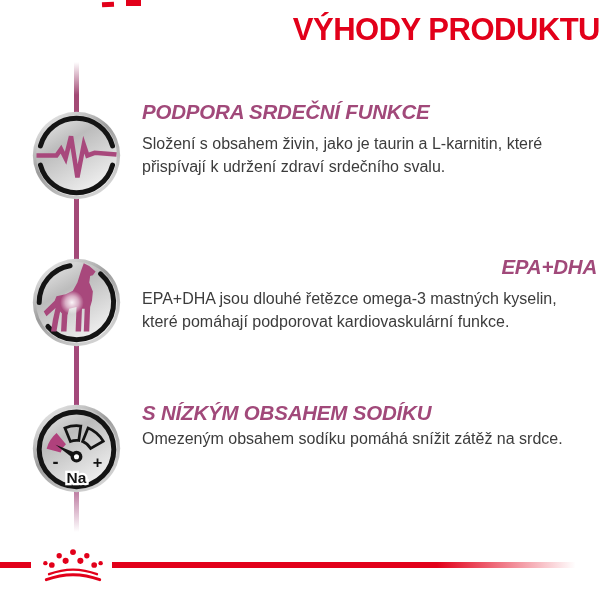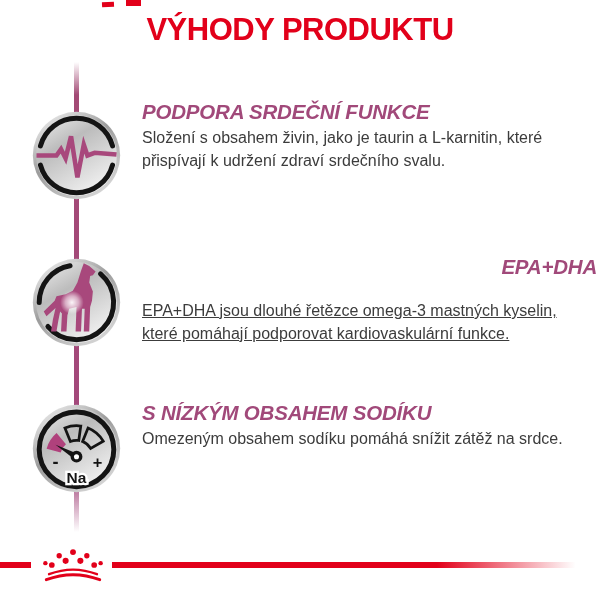--- a/index.html
+++ b/index.html
@@ -3,21 +3,21 @@
 <meta charset="utf-8">
 <style>
   html,body{margin:0;padding:0;background:#fff;}
   #stage{
     position:relative;width:600px;height:600px;overflow:hidden;
     background:#ffffff;font-family:"Liberation Sans",sans-serif;
     -webkit-font-smoothing:antialiased;
   }
   
   .page-title{
-    position:absolute;top:12px;left:0;width:600px;text-align:center;
+    position:absolute;top:12px;left:0;width:600px;text-align:right;
     font-size:31px;font-weight:700;letter-spacing:-0.5px;color:#e2001a;
   }
   
   .frag{position:absolute;background:#e2001a;}
   .frag1{left:102px;top:2px;width:12px;height:5px;transform:rotate(-3deg);}
   .frag2{left:126px;top:0;width:15px;height:6px;}
   
   .connector{
     position:absolute;left:74px;top:62px;width:5px;height:470px;
     background:linear-gradient(to bottom,
@@ -28,22 +28,22 @@
   .icon-1{top:110px;} .icon-2{top:257px;} .icon-3{top:403px;}
   
   .heading{
     position:absolute;left:142px;width:455px;
     font-size:20.5px;font-weight:700;letter-spacing:-0.2px;color:#a1497a;font-style:italic;
   }
   .body-text{
     position:absolute;left:142px;width:452px;
     font-size:16px;line-height:22.5px;color:#3c3c3c;
   }
-  .h-1{top:100px;} .t-1{top:127px;}
-  .h-2{top:255px;text-align:right;} .t-2{top:300px;text-decoration:underline;}
+  .h-1{top:100px;} .t-1{top:133px;}
+  .h-2{top:255px;text-align:right;} .t-2{top:288px;}
   .h-3{top:401px;} .t-3{top:428px;}
   
   .footer-line{position:absolute;top:562px;height:6px;background:#e2001a;}
   .footer-line-left{left:0;width:31px;}
   .footer-line-right{
     left:112px;width:478px;
     background:linear-gradient(to right,#e2001a 0%,#e2001a 68%,rgba(226,0,26,0) 97%);
   }
   .crown{position:absolute;left:38px;top:546px;width:70px;height:38px;}
 </style>

